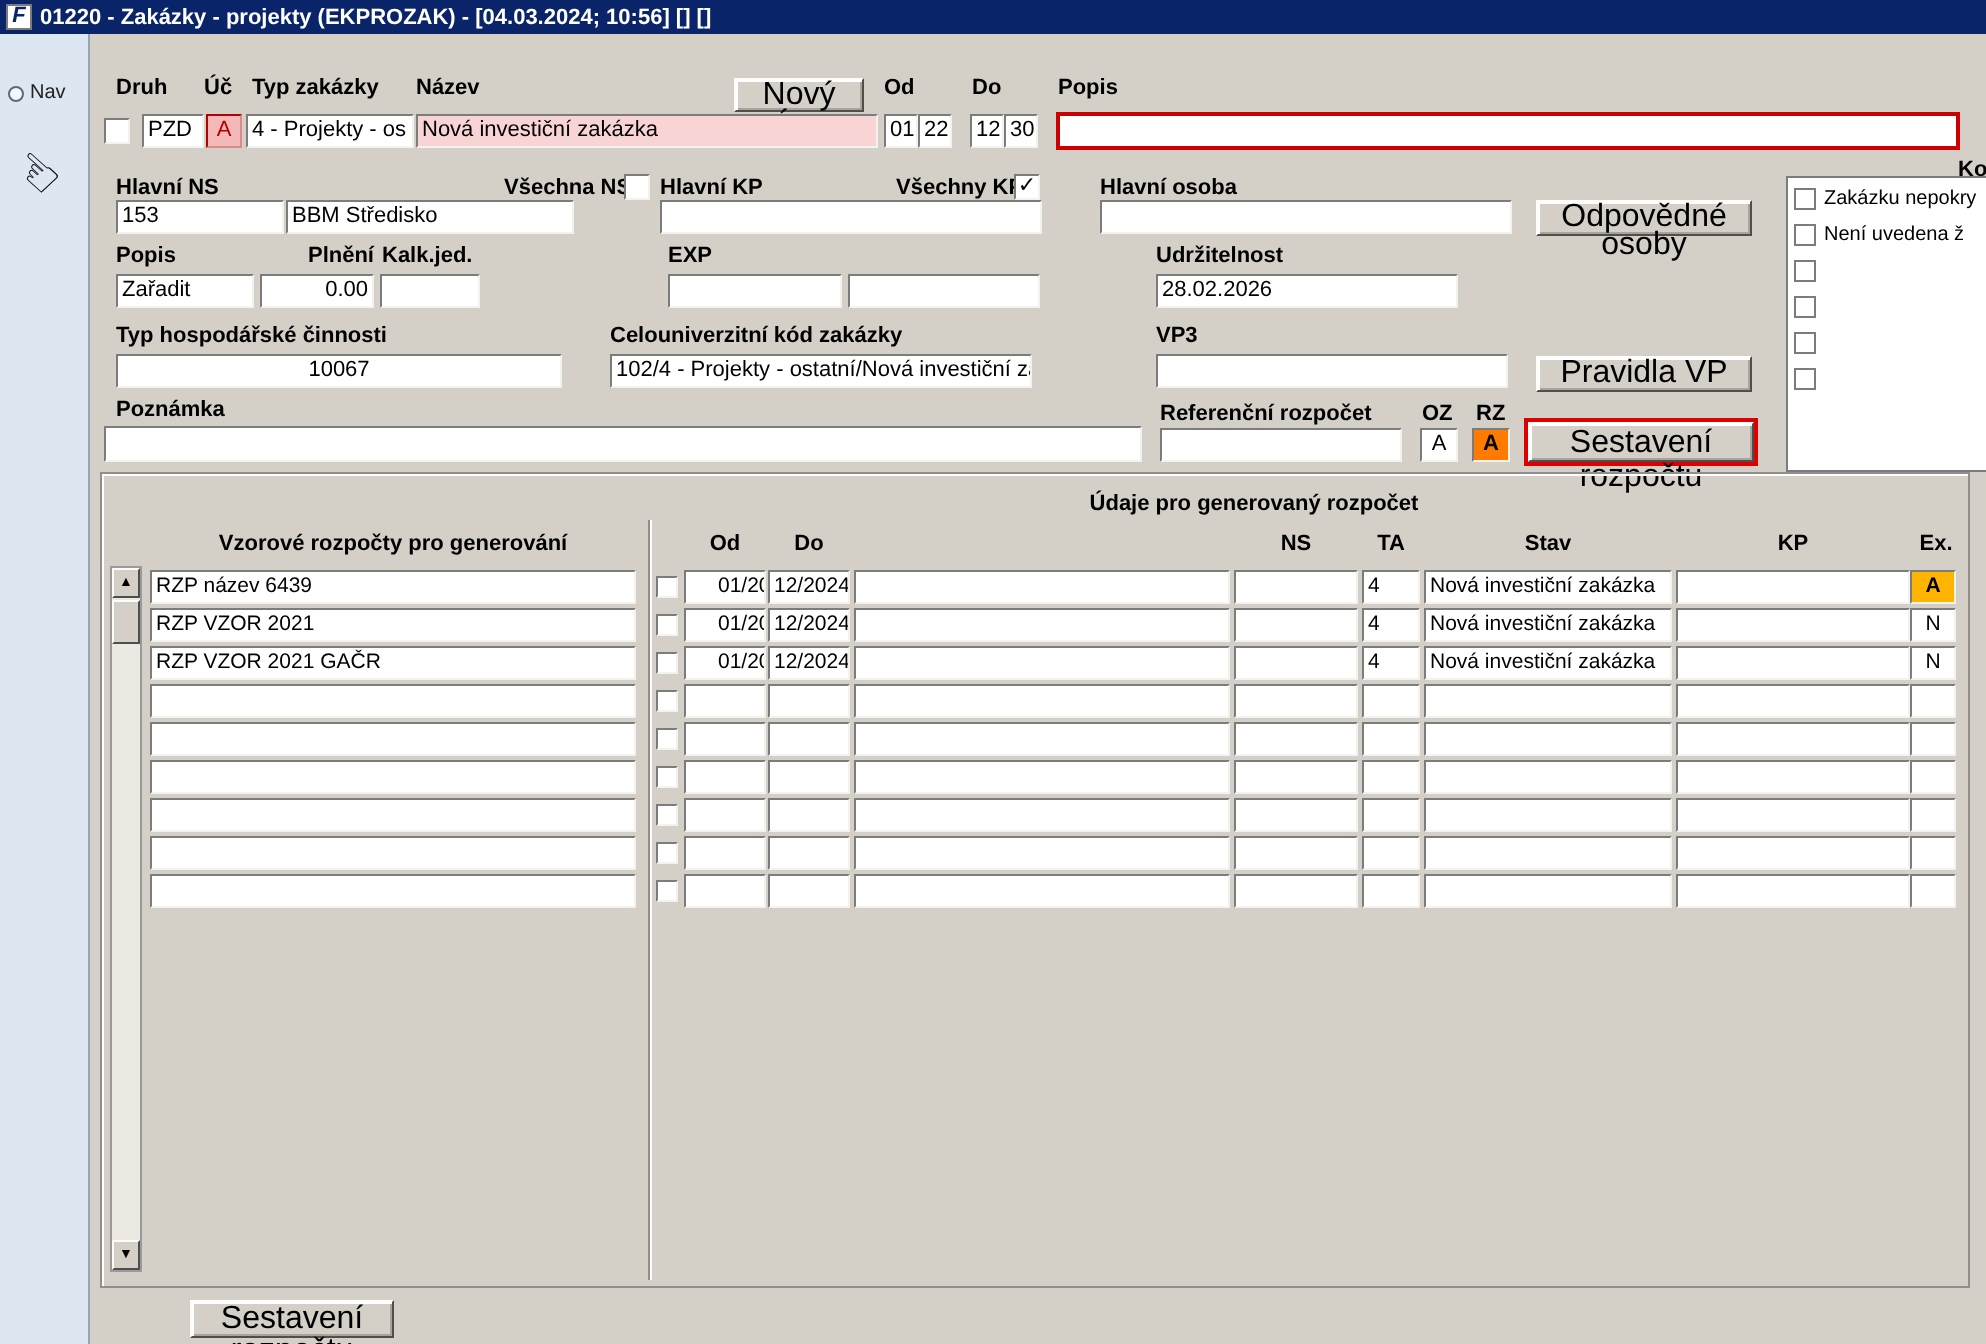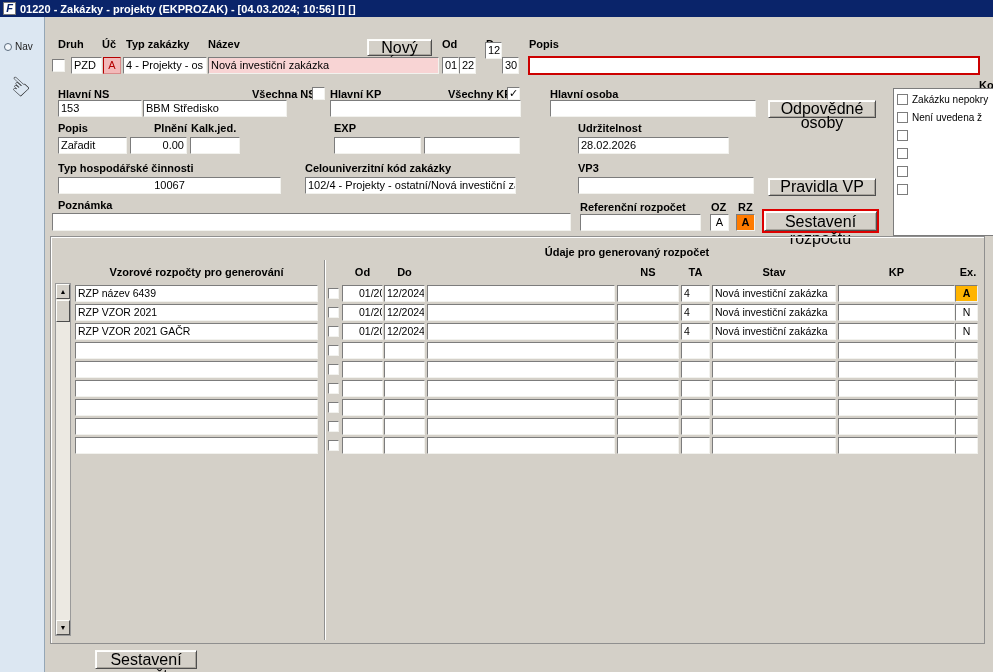--- a/index.html
+++ b/index.html
@@ -113,21 +113,21 @@
   <span class="lbl" style="left:442px;top:38px;">Od</span>
   <span class="lbl" style="left:486px;top:38px;">Do</span>
   <span class="lbl" style="left:529px;top:38px;">Popis</span>
 
   <div class="fld" style="left:71px;top:57px;width:31px;">PZD</div>
   <div class="fld redtxt" style="left:103px;top:57px;width:18px;">A</div>
   <div class="fld" style="left:123px;top:57px;width:84px;">4 - Projekty - os</div>
   <div class="fld pink" style="left:208px;top:57px;width:231px;">Nová investiční zakázka</div>
   <div class="fld center" style="left:442px;top:57px;width:17px;">01</div>
   <div class="fld center" style="left:459px;top:57px;width:17px;">22</div>
-  <div class="fld center" style="left:485px;top:42px;width:17px;">12</div>
+  <div class="fld center" style="left:485px;top:57px;width:17px;">12</div>
   <div class="fld center" style="left:502px;top:57px;width:17px;">30</div>
   <div class="fld redborder" style="left:528px;top:56px;width:452px;"></div>
 
   <span class="lbl" style="left:58px;top:88px;">Hlavní NS</span>
   <span class="lbl" style="left:252px;top:88px;">Všechna NS</span>
   <span class="cb" style="left:312px;top:87px;"></span>
   <span class="lbl" style="left:330px;top:88px;">Hlavní KP</span>
   <span class="lbl" style="left:448px;top:88px;">Všechny KP</span>
   <span class="cb" style="left:507px;top:87px;">✓</span>
   <span class="lbl" style="left:550px;top:88px;">Hlavní osoba</span>

